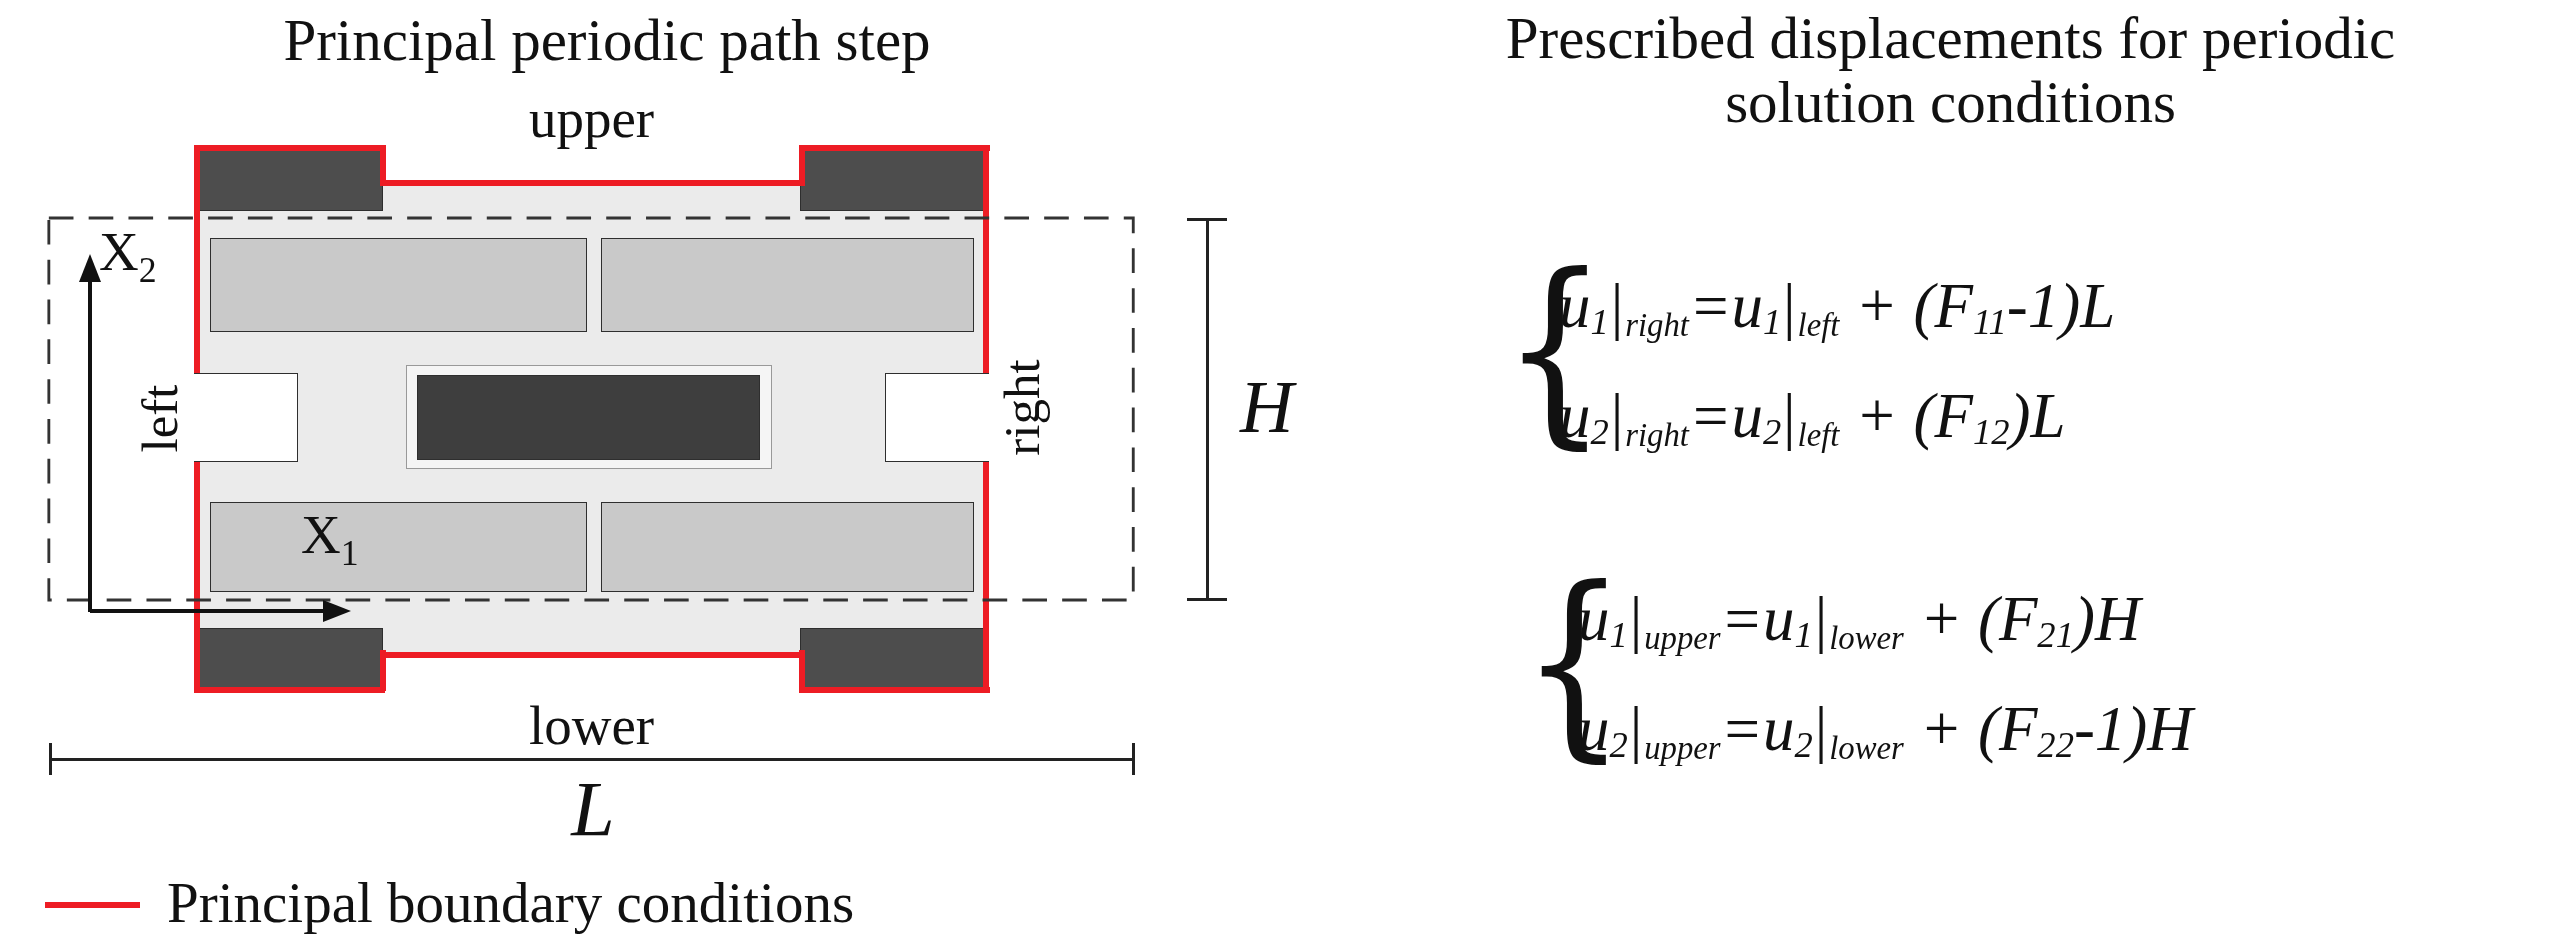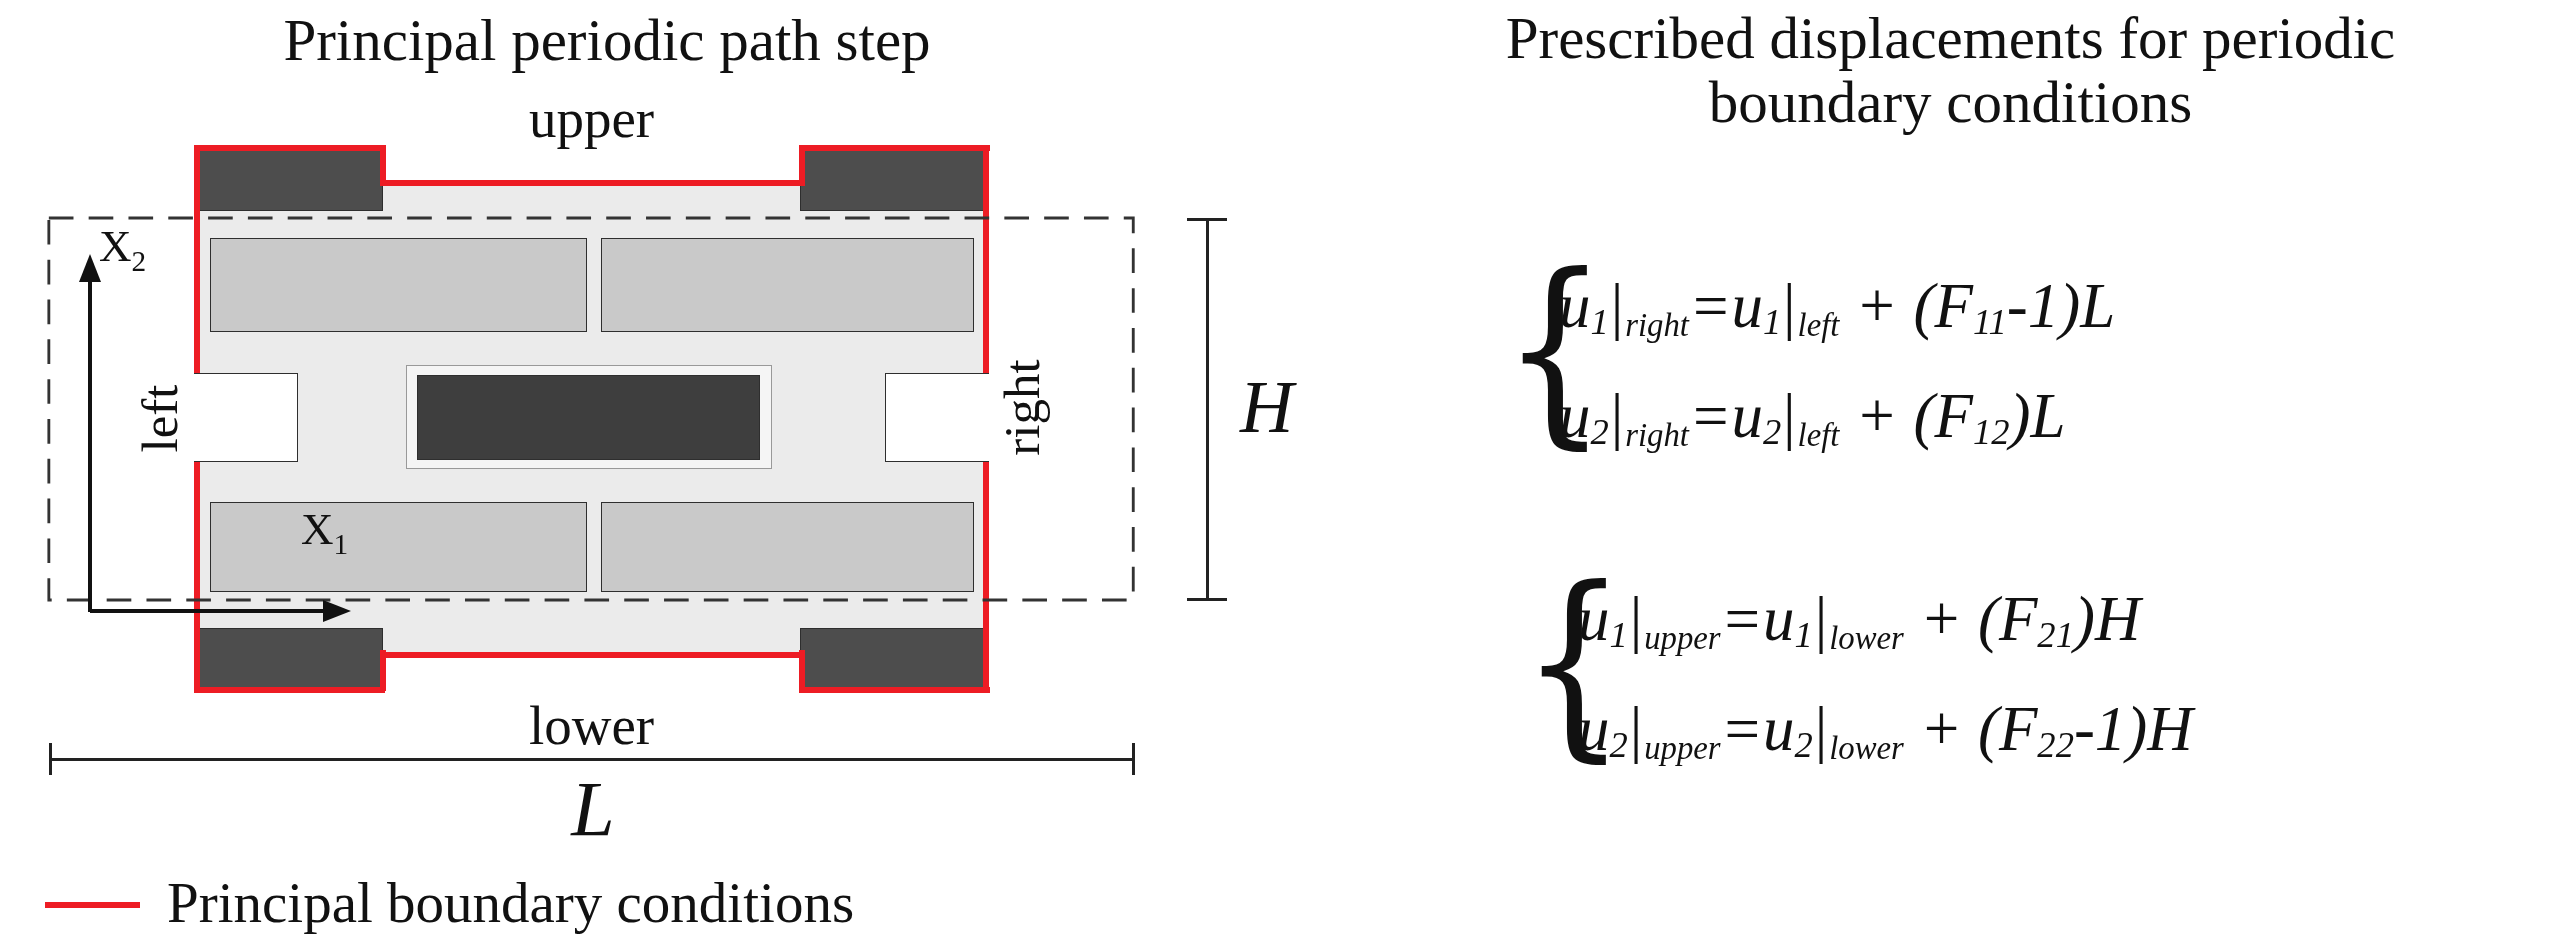--- a/index.html
+++ b/index.html
@@ -58,21 +58,21 @@
   .dash-svg { left: 46px; top: 215px; z-index: 8; }
 
   
   .axis { background: #111; z-index: 9; }
   .x2line { left: 88px; top: 279px; width: 3.8px; height: 333px; }
   .x1line { left: 90px; top: 609px; width: 239px; height: 3.8px; }
   .tri-up    { left: 79px;  top: 254px; width: 0; height: 0; border-left: 11.4px solid transparent;
                border-right: 11.4px solid transparent; border-bottom: 28.4px solid #111; z-index: 9; }
   .tri-right { left: 323px; top: 600px; width: 0; height: 0; border-top: 11.4px solid transparent;
                border-bottom: 11.4px solid transparent; border-left: 28.4px solid #111; z-index: 9; }
-  .axlab { font-size: 45px; z-index: 9; }
+  .axlab { font-size: 55px; z-index: 9; }
   .x2lab { left: 99px; top: 220px; }
   .x1lab { left: 301px; top: 503px; text-align: center; }
   .axlab sub, .lab sub { font-size: 0.65em; }
 
   
   .dim { background: #222; z-index: 4; }
   .hline { left: 1206px; top: 218px; width: 2.8px;  height: 383px; }
   .hcapT { left: 1187px; top: 218px; width: 40px; height: 2.8px; }
   .hcapB { left: 1187px; top: 598px; width: 40px; height: 2.8px; }
   .hlab  { left: 1240px; top: 365px; font-size: 74px; font-style: italic; }
@@ -168,21 +168,21 @@
 
   <div class="abs dim lline"></div>
   <div class="abs dim ltickL"></div>
   <div class="abs dim ltickR"></div>
   <div class="abs llab">L</div>
 
   <div class="abs lgline"></div>
   <div class="abs lglab">Principal boundary conditions</div>
 
   <div class="abs rt rt1">Prescribed displacements for periodic</div>
-  <div class="abs rt rt2">boundary conditions</div>
+  <div class="abs rt rt2">solution conditions</div>
 
   <div class="abs eqblock eb1">
     <span class="eq-brace">{</span>
     <div class="eq-lines">
         <div class="eq-line"><span class="seg-var">u</span><span class="seg-sub">1</span><span class="seg-bar">|</span><span class="seg-subw">right</span><span class="seg-var">=</span><span class="seg-var">u</span><span class="seg-sub">1</span><span class="seg-bar">|</span><span class="seg-subw">left</span><span class="seg-var"> + (</span><span class="seg-var">F</span><span class="seg-sub">11</span><span class="seg-var">-1)</span><span class="seg-var">L</span></div>
         <div class="eq-line"><span class="seg-var">u</span><span class="seg-sub">2</span><span class="seg-bar">|</span><span class="seg-subw">right</span><span class="seg-var">=</span><span class="seg-var">u</span><span class="seg-sub">2</span><span class="seg-bar">|</span><span class="seg-subw">left</span><span class="seg-var"> + (</span><span class="seg-var">F</span><span class="seg-sub">12</span><span class="seg-var">)</span><span class="seg-var">L</span></div>
       </div>
   </div>
 
   <div class="abs eqblock eb2">

